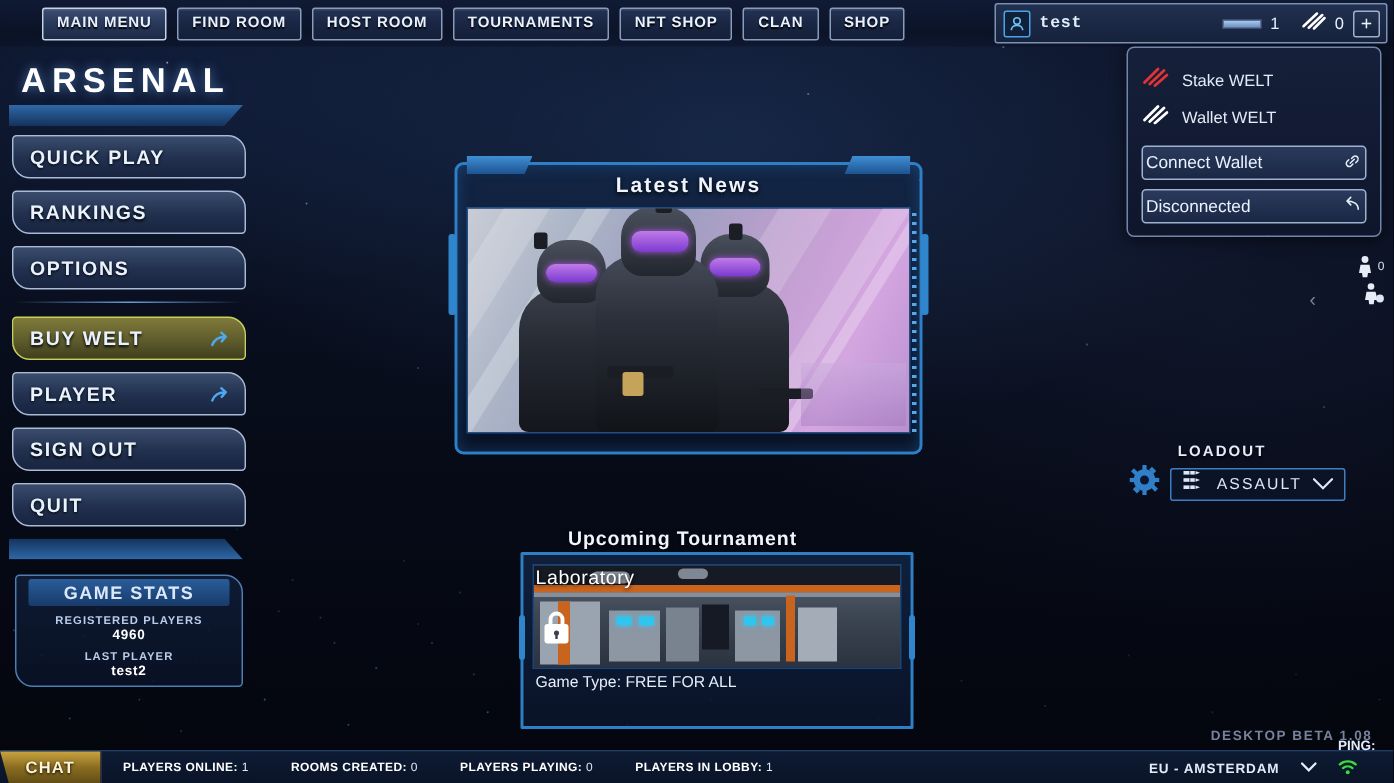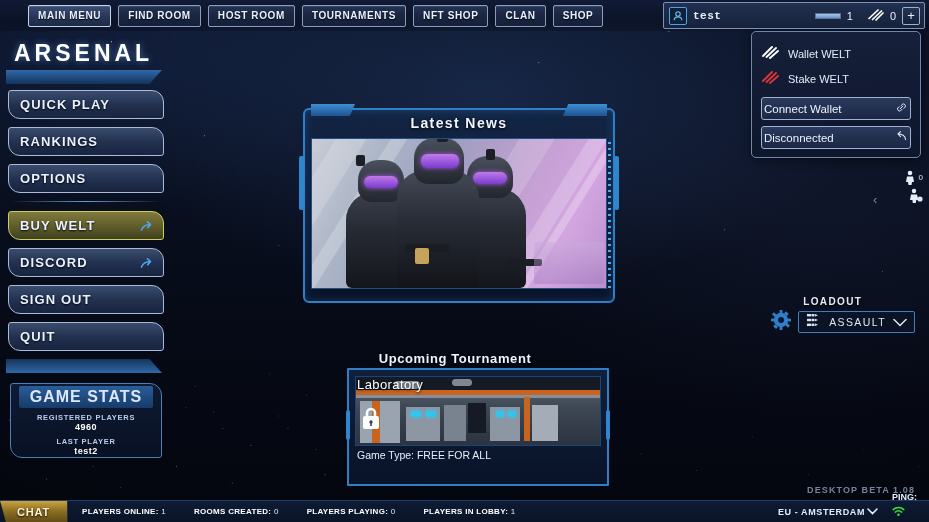--- a/index.html
+++ b/index.html
@@ -215,21 +215,21 @@
 
   
   #gamestats{
     position:absolute; left:10px; top:383px; width:152px; height:75px;
     border:1px solid #4d7fb5; border-radius:3px 12px 3px 12px;
     background:linear-gradient(180deg,rgba(16,30,56,.85),rgba(9,18,38,.85));
     text-align:center; padding-top:2px;
     z-index:15;
   }
   #gs-title{
-    font-size:16px;font-weight:bold;letter-spacing:1px;color:#dbe8fa;
+    font-size:12px;font-weight:bold;letter-spacing:1px;color:#dbe8fa;
     background:linear-gradient(180deg,#2a5d99,#173b6b);
     margin:0 8px; padding:2px 0 2px; border-radius:2px;
   }
   .gs-lbl{font-size:7.5px;font-weight:bold;letter-spacing:.7px;color:#b9ccea;margin-top:5px;}
   .gs-val{font-size:9px;font-weight:bold;color:#ffffff;letter-spacing:.5px;}
 
   
   #news{ position:absolute; left:303px; top:108px; width:312px; height:195px; z-index:10;}
   #news-frame{
     position:absolute; inset:0;
@@ -312,21 +312,21 @@
     font-size:13px;color:#e9f2ff;line-height:15px;text-shadow:0 1px 3px #000;
   }
   #t-meta{
     position:absolute;left:6px;right:6px;top:78px;text-align:center;
     font-size:10.5px;color:#e6eefb;line-height:14px;
   }
   #t-meta .gt{text-align:left;padding-left:2px;}
   .t-side{position:absolute;width:4px;height:30px;background:#2f86cc;border-radius:2px;}
 
   
-  #loadout{ position:absolute; right:14px; top:296px; z-index:14; }
+  #loadout{ position:absolute; right:32px; top:296px; z-index:14; }
   #lo-title{ font-size:10px; font-weight:bold; letter-spacing:1.4px; color:#e3ecfa;
     text-align:left; padding-left:32px; text-shadow:0 1px 2px #000;}
   #lo-row{ display:flex; align-items:center; gap:7px; margin-top:3px;}
   #lo-select{
     display:flex; align-items:center; gap:7px; height:22px; padding:0 7px;
     border:1px solid #3f7ec0; background:rgba(12,24,48,.55); border-radius:2px;
     min-width:96px; cursor:pointer;
   }
   #lo-name{ font-size:10.5px; letter-spacing:1.4px; color:#dde8f8; flex:1; text-align:center;}
 
@@ -357,21 +357,21 @@
     clip-path:polygon(0 0,100% 0,100% 100%,6px 100%);
     border-right:1px solid #2a2f3d;
   }
   .stat{
     font-size:8px;font-weight:bold;letter-spacing:.3px;color:#dbe6f6;
     padding:0 14px;white-space:nowrap;
   }
   .stat b{color:#fff;}
   .stat .v{font-weight:normal;color:#dfe9f8;}
   #bb-right{margin-left:auto;display:flex;align-items:center;gap:14px;padding-right:12px;}
-  #region{display:flex;align-items:center;gap:2px;font-size:9px;font-weight:bold;
+  #region{display:flex;align-items:center;gap:14px;font-size:9px;font-weight:bold;
     letter-spacing:.6px;color:#e2ecfb;cursor:pointer;}
   #ping{display:flex;align-items:flex-start;gap:4px;font-size:9px;font-weight:bold;color:#e2ecfb;flex-direction:column;}
   #ping .num{font-size:8px;color:#b9c7dc;font-weight:normal;}
 </style>
 </head>
 <body>
 
 <div id="app">
   <div id="stars"></div>
   <div id="terrain"></div>
@@ -409,41 +409,41 @@
         </svg>
     </div>
     <div class="welt-amt">0</div>
     <div class="plusbtn">+</div>
   </div>
 
   <div id="wallet">
     <div class="wrow">
       <span>
         <svg width="18" height="14" viewBox="0 0 18 14">
+            <g stroke="#e03434" stroke-width="1.9" stroke-linecap="round">
+              <path d="M2 11 L11 2"></path>
+              <path d="M5.5 12 L15 3"></path>
+              <path d="M9 13 L17 6"></path>
+            </g>
+          </svg>
+      </span>
+      <span class="lbl">Stake WELT</span>
+    </div>
+    <div class="wrow">
+      <span>
+        <svg width="18" height="14" viewBox="0 0 18 14">
             <g stroke="#ffffff" stroke-width="1.9" stroke-linecap="round">
               <path d="M2 11 L11 2"></path>
               <path d="M5.5 12 L15 3"></path>
               <path d="M9 13 L17 6"></path>
             </g>
           </svg>
       </span>
       <span class="lbl">Wallet WELT</span>
     </div>
-    <div class="wrow">
-      <span>
-        <svg width="18" height="14" viewBox="0 0 18 14">
-            <g stroke="#e03434" stroke-width="1.9" stroke-linecap="round">
-              <path d="M2 11 L11 2"></path>
-              <path d="M5.5 12 L15 3"></path>
-              <path d="M9 13 L17 6"></path>
-            </g>
-          </svg>
-      </span>
-      <span class="lbl">Stake WELT</span>
-    </div>
     <div class="wbtn">
       <span class="lbl">Connect Wallet</span>
       <span>
         <svg width="13" height="13" viewBox="0 0 14 14">
             <path d="M5.5 8.5 L8.5 5.5 M4.5 6 L3 7.5a2.2 2.2 0 0 0 3 3L7.5 9 M6.5 5 L8 3.5a2.2 2.2 0 0 1 3 3L9.5 8" fill="none" stroke="#e8f0fb" stroke-width="1.05" stroke-linecap="round"></path>
           </svg>
       </span>
     </div>
     <div class="wbtn">
       <span class="lbl">Disconnected</span>
@@ -471,21 +471,21 @@
     <div class="side-divider"></div>
     <div class="sidebtn gold">
       <span>BUY WELT</span>
       <span class="ext">
         <svg width="14" height="14" viewBox="0 0 14 14">
             <path d="M1.5 11 C3 7 6.5 5.5 10.5 5.5 M10.5 5.5 L7.5 2.8 M10.5 5.5 L7.8 8.6" fill="none" stroke="#4da8ef" stroke-width="1.6" stroke-linecap="round" stroke-linejoin="round"></path>
           </svg>
       </span>
     </div>
     <div class="sidebtn">
-      <span>DISCORD</span>
+      <span>PLAYER</span>
       <span class="ext">
         <svg width="14" height="14" viewBox="0 0 14 14">
             <path d="M1.5 11 C3 7 6.5 5.5 10.5 5.5 M10.5 5.5 L7.5 2.8 M10.5 5.5 L7.8 8.6" fill="none" stroke="#4da8ef" stroke-width="1.6" stroke-linecap="round" stroke-linejoin="round"></path>
           </svg>
       </span>
     </div>
     <div class="sidebtn">
       <span>SIGN OUT</span>
     </div>
     <div class="sidebtn">

